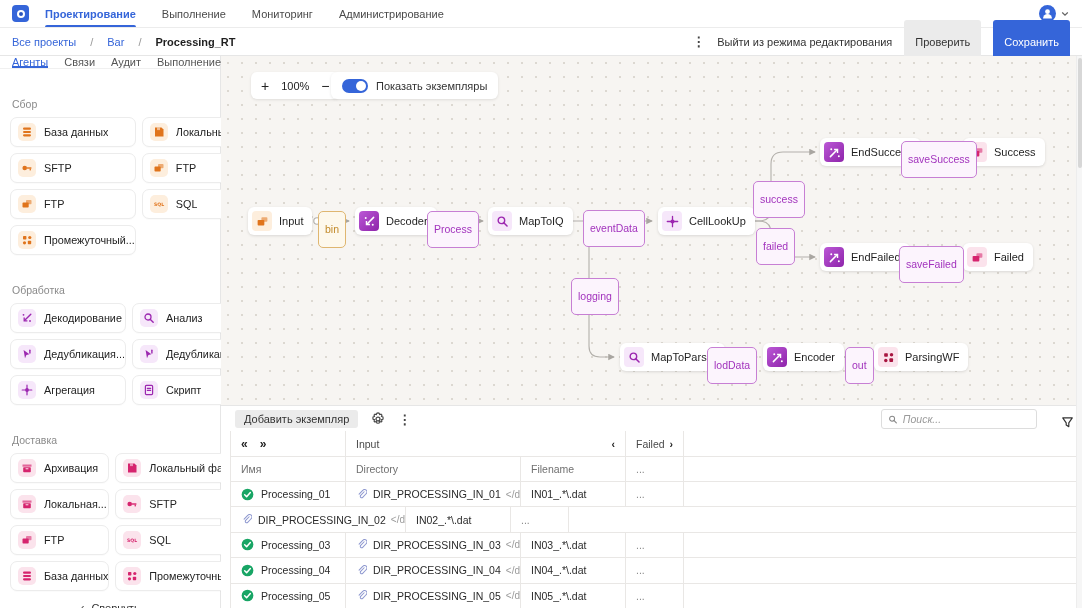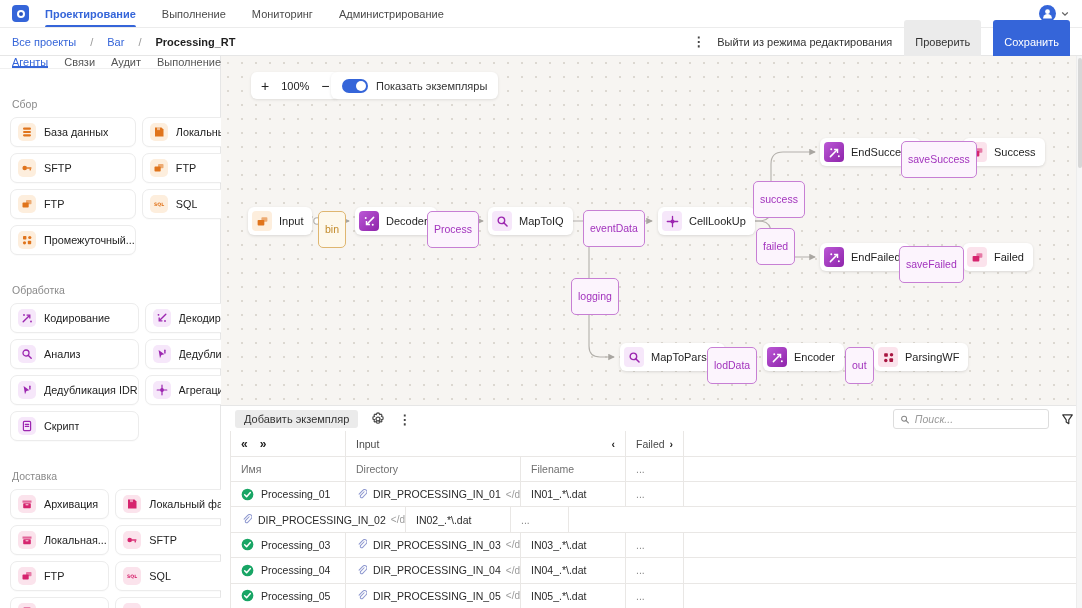--- a/index.html
+++ b/index.html
@@ -71,21 +71,21 @@
   .nlabel{font-size:11px;color:#1f1f1f;white-space:nowrap}
   .badge{position:absolute;font-size:10.5px;line-height:1;padding:12px 6px;border-radius:5px;border:1px solid #c77fd4;color:#a233bd;background:#fcf4fd;white-space:nowrap;cursor:pointer}
   .badge.orange{border-color:#dfb670;color:#c28a2a;background:#fdf8ec}
   .edges{position:absolute;left:0;top:0;width:861px;height:349px;pointer-events:none}
 
   
   .bottom{height:203px;background:#fff;border-top:1px solid #e6e6e6;display:flex;flex-direction:column}
   .bottom-bar{height:25px;display:flex;align-items:center;gap:13px;padding:3px 8px 2px 14px}
   .add-btn{background:#ebebeb;border:none;font-family:inherit;font-size:11px;color:#333;padding:3px 9px;border-radius:3px;cursor:pointer}
   .gear{width:14px;height:14px;color:#4a4a4a;cursor:pointer}
-  .bottom-right{margin-left:auto;display:flex;align-items:center;gap:12px}
+  .bottom-right{margin-left:auto;display:flex;align-items:flex-end;gap:24px}
   .search{width:156px;height:20px;border:1px solid #ddd;border-radius:3px;display:flex;align-items:center;padding:0 6px;gap:5px;background:#fff}
   .search input{border:none;outline:none;width:100%;font-family:inherit;font-size:10.5px;font-style:italic;color:#555}
   .search input::placeholder{color:#9a9a9a;font-style:italic}
   .search-ic{width:11px;height:11px;color:#888}
   .funnel{width:13px;height:13px;color:#333;cursor:pointer}
   .tbl{margin-left:9px;width:852px;border-left:1px solid #e9e7e5;flex:1;display:flex;flex-direction:column;font-size:10.5px}
   .trow{display:flex;border-bottom:1px solid #e9e7e5;align-items:center}
   .tcell{height:100%;display:flex;align-items:center;padding:0 10px;border-right:1px solid #e9e7e5;overflow:hidden;white-space:nowrap}
   .c-name{width:115px}
   .c-dir{width:175px}
@@ -225,31 +225,20 @@
               <circle cx="3.5" cy="8.8" r="1.6"></circle>
               <rect x="6.8" y="6.8" width="3.4" height="3.4" rx="0.7"></rect>
             </svg>
           </span>
           <span class="clabel">Промежуточный...</span>
         </div>
     </div>
 
     <div class="sec-title">Обработка</div>
     <div class="cards">
-      <div class="card">
-          <span class="ico chip p">
-            <svg viewBox="0 0 12 12">
-              <path d="M2.2 9.8 L8 4" stroke="currentColor" stroke-width="1.4" fill="none" stroke-linecap="round"></path>
-              <path d="M5.6 3.2h3.2v3.2" stroke="currentColor" stroke-width="1.3" fill="none"></path>
-              <circle cx="3" cy="3" r="0.9"></circle>
-              <circle cx="10" cy="9.5" r="0.9"></circle>
-            </svg>
-          </span>
-          <span class="clabel">Кодирование</span>
-        </div>
       <div class="card">
           <span class="ico chip p">
             <svg viewBox="0 0 12 12">
               <path d="M9.8 2.2 L4 8" stroke="currentColor" stroke-width="1.4" fill="none" stroke-linecap="round"></path>
               <path d="M3.2 5.6v3.2h3.2" stroke="currentColor" stroke-width="1.3" fill="none"></path>
               <circle cx="9" cy="9" r="0.9"></circle>
               <circle cx="2.5" cy="2.8" r="0.9"></circle>
             </svg>
           </span>
           <span class="clabel">Декодирование</span>

